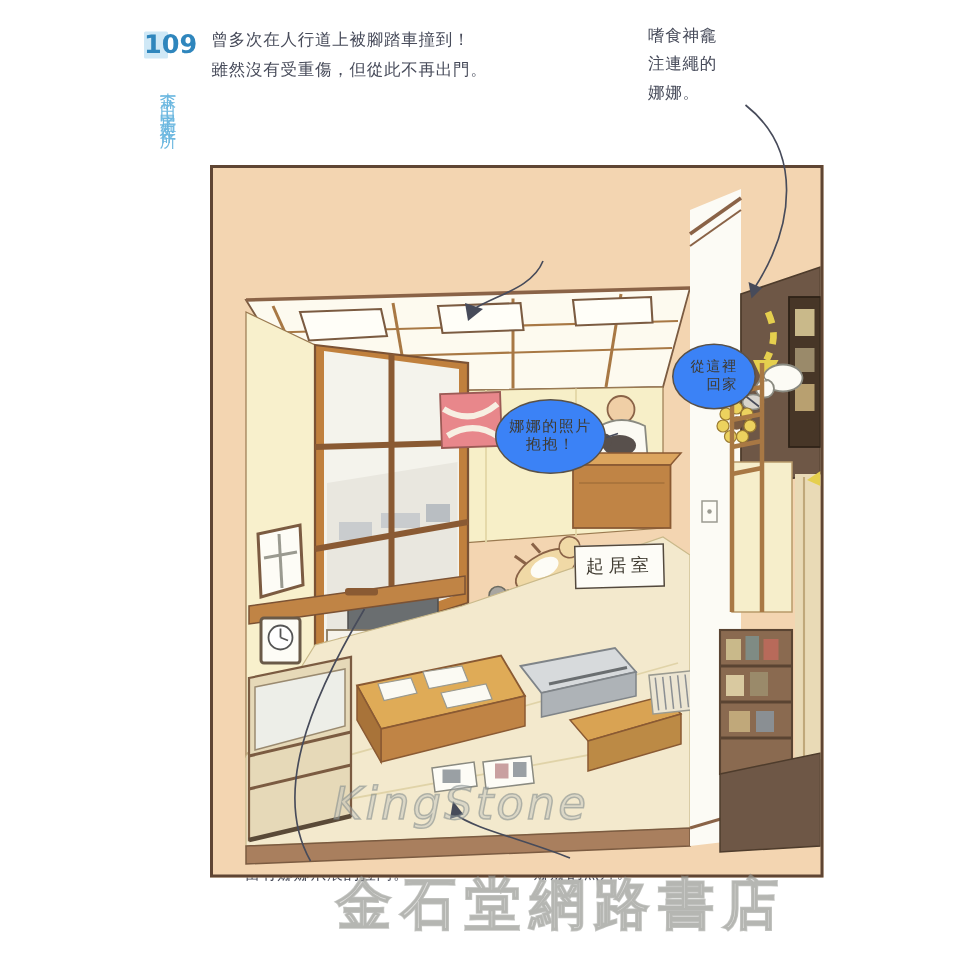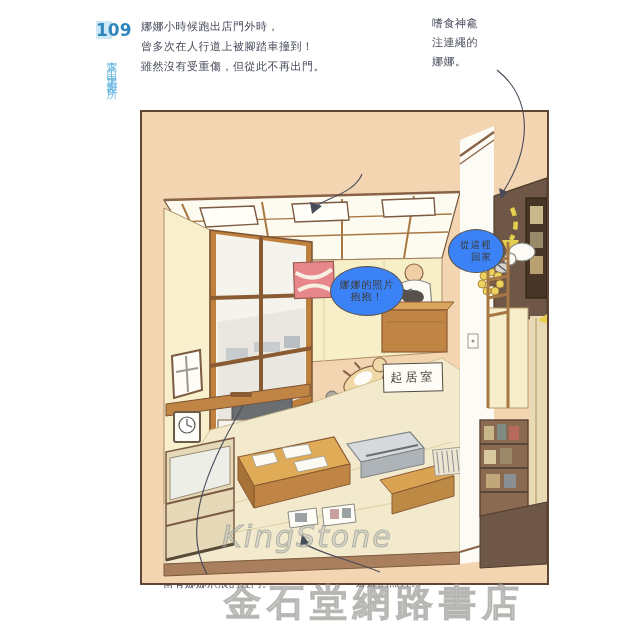--- a/index.html
+++ b/index.html
@@ -44,21 +44,20 @@
 </style>
 </head>
 <body>
 
 <div class="page">
 
   <div class="abs pagenum">109</div>
   <div class="abs booktitle">森下・田中房子製作所</div>
 
   <div class="abs hand" style="left:141px;top:17px;">
-    <div>娜娜小時候跑出店門外時，</div>
     <div>曾多次在人行道上被腳踏車撞到！</div>
     <div>雖然沒有受重傷，但從此不再出門。</div>
   </div>
 
   <div class="abs hand" style="left:432px;top:14px;line-height:19px;">
     <div>嗜食神龕</div>
     <div>注連繩的</div>
     <div>娜娜。</div>
   </div>
 

